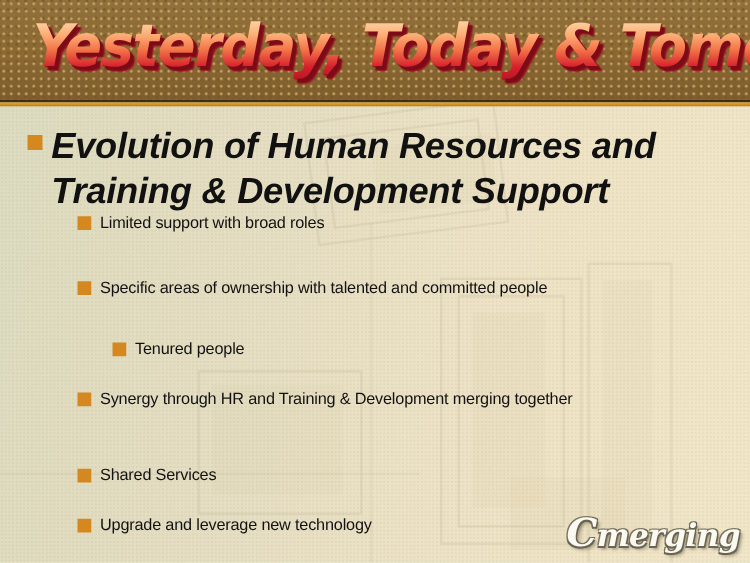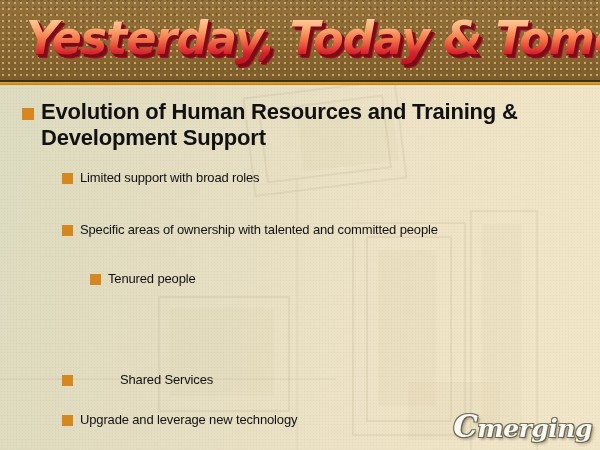--- a/index.html
+++ b/index.html
@@ -71,22 +71,23 @@
 
   .lvl1{
     position:absolute;left:22px;width:552px;
     display:flex;align-items:flex-start;
   }
   .lvl1 .marker{
     flex:0 0 auto;width:12px;height:12px;margin-top:9px;margin-right:7px;
     background:#d4881f;
   }
   .lvl1 .txt{
-    font-size:22px;line-height:26px;font-weight:bold;color:#111111;
+    font-size:29px;line-height:36px;font-weight:bold;color:#111111;
     letter-spacing:-.2px;
+    font-style:italic;
   }
 
   .lvl2{
     position:absolute;left:62px;width:520px;
     display:flex;align-items:flex-start;
   }
   .lvl2 .marker{
     flex:0 0 auto;width:11px;height:11px;margin-top:6px;margin-right:7px;
     background:#d4881f;
   }
@@ -156,22 +157,26 @@
     <div class="lvl2" style="top:134px;">
       <span class="marker"></span>
       <span class="txt">Specific areas of ownership with talented and committed people</span>
     </div>
 
     <div class="lvl2" style="top:183px;padding-left:28px;">
       <span class="marker"></span>
       <span class="txt">Tenured people</span>
     </div>
 
+    <div class="lvl2" style="top:223px;">
+      <span class="marker"></span>
+      <span class="txt">Synergy through HR and Training &amp; Development merging together</span>
+    </div>
 
-    <div class="lvl2" style="top:284px;gap:40px;">
+    <div class="lvl2" style="top:284px;">
       <span class="marker"></span>
       <span class="txt">Shared Services</span>
     </div>
 
     <div class="lvl2" style="top:324px;">
       <span class="marker"></span>
       <span class="txt">Upgrade and leverage new technology</span>
     </div>
 
   </div>

